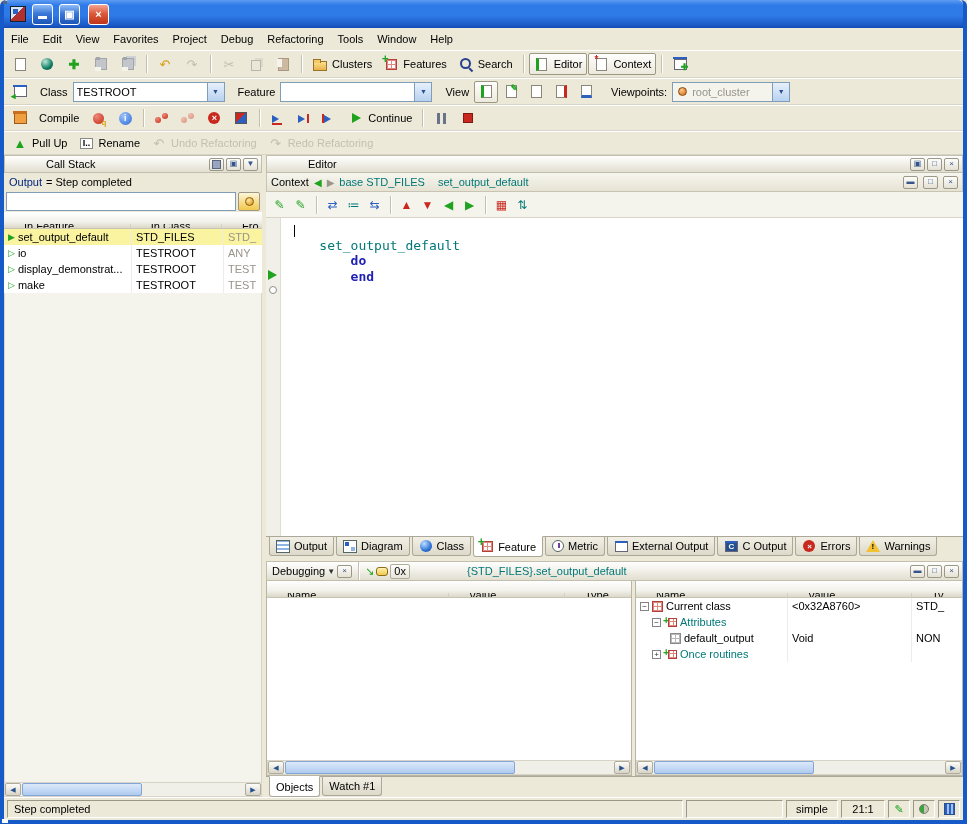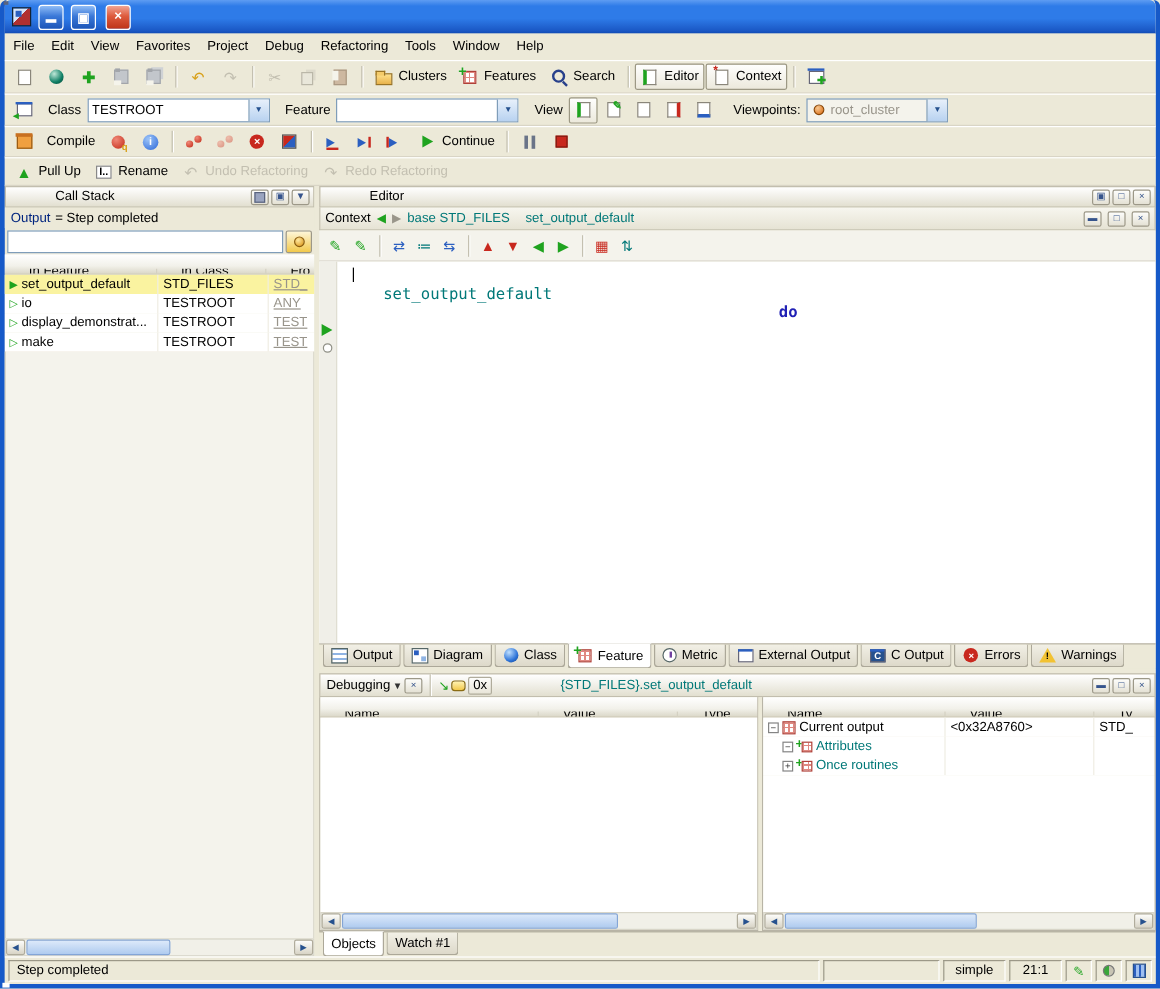--- a/index.html
+++ b/index.html
@@ -114,21 +114,21 @@
   .cs-filter input { flex:1; height:19px; border:1px solid #7F9DB9; padding:0 3px; font-family:"Liberation Sans",sans-serif; font-size:11px; outline:none; }
   .drop-btn { width:22px; height:19px; flex:none; border:1px solid #9C9888; border-radius:2px;
     background:linear-gradient(#FEF6D8,#F2C94C); display:flex; align-items:center; justify-content:center; }
   .drop-btn i { width:9px; height:9px; background:radial-gradient(circle at 35% 30%,#FFE9A0,#D89010); border-radius:50%; border:1px solid #8a5c10; }
   .grid-header { display:flex; height:17px; flex:none; background:linear-gradient(#FFFFFF,#F2F1EA 60%,#DBD8C9); border-bottom:1px solid #C8C4B4; }
   .gh-cell { padding:1px 20px; border-right:1px solid #D4D1C2; display:flex; align-items:center; white-space:nowrap; overflow:hidden;margin-top:12px; }
   .grid-row { display:flex; height:16px; flex:none; background:#fff; }
   .gr-cell { padding:0 4px; border-right:1px solid #EFEDE3; height:100%; display:flex; align-items:center; gap:3px; white-space:nowrap; overflow:hidden; }
   .sel .gr-cell { background:#FAF3A0; }
   .dim { color:#98948A; }
-  .cw-f {width:128px;} .cw-c {width:92px;} .cw-r {flex:1; border-right:none;text-decoration:underline;}
+  .cw-f {width:128px;} .cw-c {width:92px;} .cw-r {flex:1; border-right:none;}
   .tri { color:#1FA31F; font-size:9px; }
   .cs-fill { flex:1; background:#F4F3EC; border-left:1px solid #D8D5C8; border-right:1px solid #D8D5C8; }
   
   .hscroll { height:15px; flex:none; display:flex; align-items:center; background:#F1F0E8; border:1px solid #D8D5C8; }
   .sb-btn { width:16px; height:100%; flex:none; background:linear-gradient(#FDFDFB,#D8D4C6); border:1px solid #B0AC9C; border-radius:2px;
     color:#26518E; font-size:7px; display:flex; align-items:center; justify-content:center; }
   .sb-track { flex:1; height:100%; position:relative; }
   .sb-thumb { position:absolute; top:0; height:13px; margin:0; border:1px solid #83A5D7; border-radius:2px;
     background:linear-gradient(180deg,#DCE9FA,#AFCBEF); }
   
@@ -143,21 +143,21 @@
   .flatview { height:16px; flex:none; display:flex; align-items:center; padding:0 6px; background:#FAF9F4; border-bottom:1px solid #E0DED2; white-space:nowrap; overflow:hidden; }
   .code-area { flex:1; display:flex; background:#fff; min-height:0; position:relative; }
   .gutter { width:15px; flex:none; background:#F0EFE8; border-right:1px solid #E0DED2; position:relative; }
   .gut-arrow { position:absolute; left:2px; top:52px; width:0; height:0;
     border-left:9px solid #1FA31F; border-top:5px solid transparent; border-bottom:5px solid transparent; }
   .gut-circle { position:absolute; left:3px; top:68px; width:8px; height:8px; border:1px solid #909086; border-radius:50%; background:#fff; }
   .code-lines { flex:1; padding:4px 0 0 7px; font-family:"DejaVu Sans Mono", monospace; font-size:13px; line-height:15.5px; overflow:hidden; }
   .code-line { white-space:pre; height:15.5px; }
   .tk-id { color:#007878; }
   .tk-cm { color:#A23325; }
-  .tk-kw { color:#2121B5; font-weight:bold;text-align:center; }
+  .tk-kw { color:#2121B5; font-weight:bold; }
   .caret { display:inline-block; width:1px; height:12px; background:#000; vertical-align:middle; margin-left:6px; }
   
   .btabs { height:21px; flex:none; display:flex; gap:2px; padding:0 3px; background:#ECE9D8; border-top:1px solid #ACA899; align-items:flex-start; }
   .btab { display:flex; align-items:center; gap:4px; padding:1px 6px; height:19px;
     border:1px solid #ACA899; border-top:none; border-radius:0 0 3px 3px;
     background:linear-gradient(#F2F0E6,#DDD9CA); white-space:nowrap; }
   .btab.active { background:#fff; height:21px; border-top:1px solid #fff; margin-top:-1px; }
   .ti { width:14px; height:13px; flex:none; position:relative; display:inline-flex; align-items:center; justify-content:center; }
   .ti-output { border:1px solid #566; background:repeating-linear-gradient(0deg,#fff 0 2px,#8FB4E4 2px 4px); }
   .ti-diagram { border:1px solid #566; background:#fff; }
@@ -584,20 +584,21 @@
         </div>
         <div class="code-area">
           <div class="gutter">
             <span class="gut-arrow"></span>
             <span class="gut-circle"></span>
           </div>
           <div class="code-lines">
             <div class="code-line"><span class="caret"></span><span></span></div>
             <div class="code-line tk-id">    set_output_default</div>
             <div class="code-line tk-kw">        do</div>
+            <div class="code-line tk-kw">        end</div>
           </div>
         </div>
         <div class="btabs">
           <span class="btab">
               <span class="ti ti-output"></span>
               <span>Output</span>
             </span>
           <span class="btab">
               <span class="ti ti-diagram"></span>
               <span>Diagram</span>
@@ -695,35 +696,43 @@
           <div class="object-table">
             <div class="grid-header">
               <span class="gh-cell ot-n">Name</span>
               <span class="gh-cell ot-v">Value</span>
               <span class="gh-cell ot-t">Ty</span>
             </div>
             <div class="grid-row">
               <span class="gr-cell ot-n">
                   <span class="exp">−</span>
                   <span class="ic-obj ic-grid"></span>
-                  <span>Current output</span>
+                  <span>Current class</span>
                 </span>
               <span class="gr-cell ot-v">&lt;0x32A8760&gt;</span>
               <span class="gr-cell ot-t">STD_</span>
             </div>
             <div class="grid-row">
               <span class="gr-cell ot-n ind1">
                   <span class="exp">−</span>
                   <span class="ic-objgroup">
                     <span class="ic-grid"></span>
                   </span>
                   <span class="t-teal">Attributes</span>
                 </span>
               <span class="gr-cell ot-v"></span>
               <span class="gr-cell ot-t"></span>
+            </div>
+            <div class="grid-row">
+              <span class="gr-cell ot-n ind2">
+                  <span class="ic-obj ic-grid" style="border-color:#8a8a8a;background-image:repeating-linear-gradient(0deg,#b8b8b8 0,#b8b8b8 1px,transparent 1px,transparent 4px),repeating-linear-gradient(90deg,#b8b8b8 0,#b8b8b8 1px,transparent 1px,transparent 4px);"></span>
+                  <span>default_output</span>
+                </span>
+              <span class="gr-cell ot-v">Void</span>
+              <span class="gr-cell ot-t">NON</span>
             </div>
             <div class="grid-row">
               <span class="gr-cell ot-n ind1">
                   <span class="exp">+</span>
                   <span class="ic-objgroup">
                     <span class="ic-grid"></span>
                   </span>
                   <span class="t-teal">Once routines</span>
                 </span>
               <span class="gr-cell ot-v"></span>

